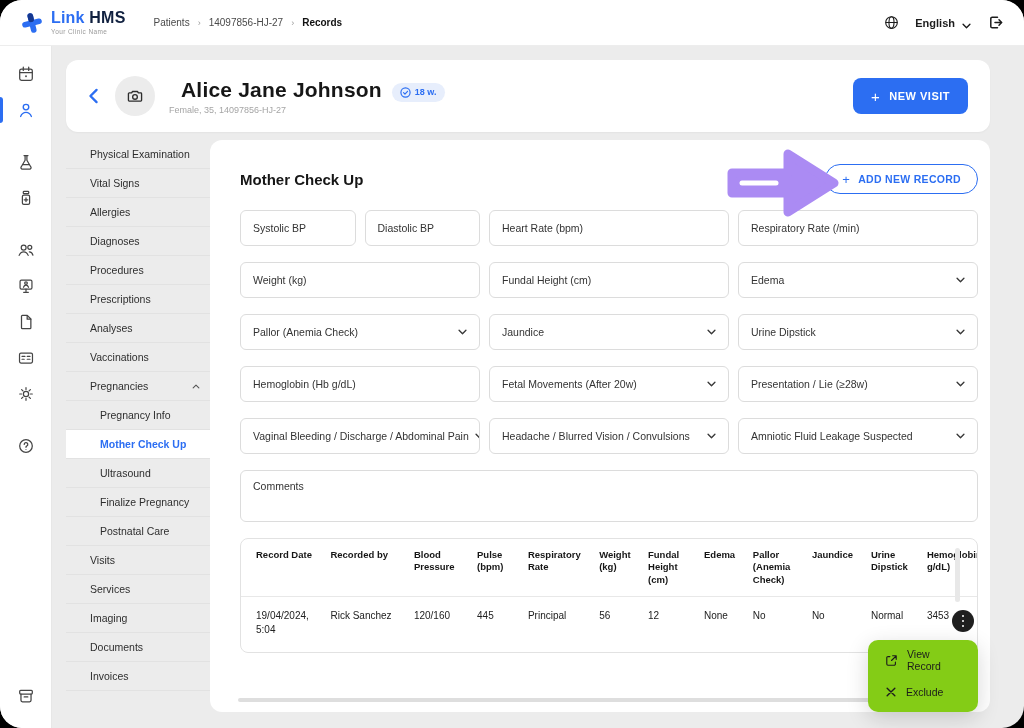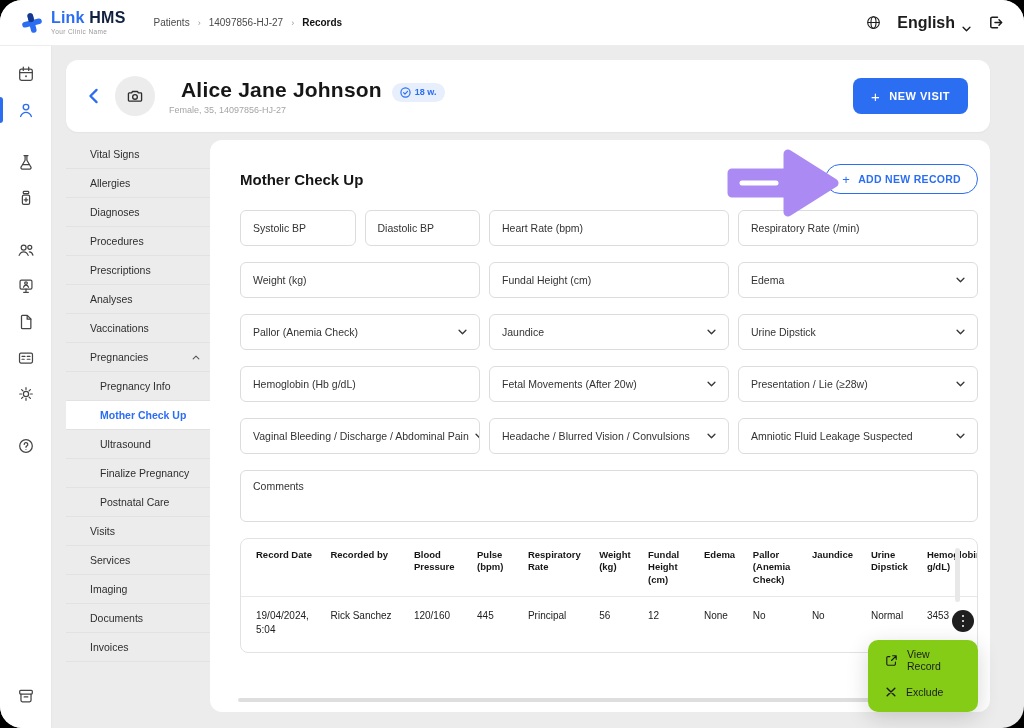--- a/index.html
+++ b/index.html
@@ -11,21 +11,21 @@
   .topbar { position:absolute; top:0; left:0; right:0; height:46px; background:#fff; border-bottom:1px solid #ededed; display:flex; align-items:center; padding:0 20px; z-index:10; }
   .logo { display:flex; align-items:center; gap:7px; }
   .logo-text { display:flex; flex-direction:column; }
   .brand-line { font-size:16px; font-weight:bold; line-height:1; color:#10203f; letter-spacing:.2px; }
   .brand-line .blue { color:#2c6ef2; }
   .tagline { font-size:6.5px; color:#9a9a9a; margin-top:2px; letter-spacing:.4px; }
   .breadcrumb { display:flex; align-items:center; gap:8px; margin-left:28px; font-size:10px; color:#4a4a4a; }
   .breadcrumb .sep { color:#9a9a9a; font-size:9px; }
   .breadcrumb .current { color:#111; font-weight:bold; }
   .top-right { margin-left:auto; display:flex; align-items:center; gap:16px; color:#222; }
-  .lang { display:flex; align-items:flex-end; gap:7px; font-size:16px; font-weight:bold; color:#1c1c1c; cursor:pointer; }
+  .lang { display:flex; align-items:flex-end; gap:7px; font-size:11px; font-weight:bold; color:#1c1c1c; cursor:pointer; }
   .icon-btn { display:flex; align-items:center; cursor:pointer; color:#1c1c1c; }
 
   
   .rail { position:absolute; top:46px; left:0; bottom:0; width:52px; background:#fff; border-right:1px solid #e7e7e7; display:flex; flex-direction:column; align-items:center; padding:10px 0 14px; z-index:5; color:#454545; }
   .rail-item { position:relative; width:100%; display:flex; justify-content:center; padding:9px 0; cursor:pointer; }
   .rail-item.gap { margin-top:16px; }
   .rail-item.active { color:#2c6ef2; }
   .rail-item.active::before { content:""; position:absolute; left:0; top:5px; bottom:5px; width:3px; border-radius:0 3px 3px 0; background:#2c6ef2; }
   .rail-item.bottom { margin-top:auto; }
 
@@ -250,20 +250,23 @@
       </div>
       <button class="new-visit">
         <span class="plus">+</span>
         <span>NEW VISIT</span>
       </button>
     </div>
 
     <div class="content">
 
       <div class="nav">
+        <div class="nav-item">
+            <span>Physical Examination</span>
+          </div>
         <div class="nav-item">
             <span>Vital Signs</span>
           </div>
         <div class="nav-item">
             <span>Allergies</span>
           </div>
         <div class="nav-item">
             <span>Diagnoses</span>
           </div>
         <div class="nav-item">

